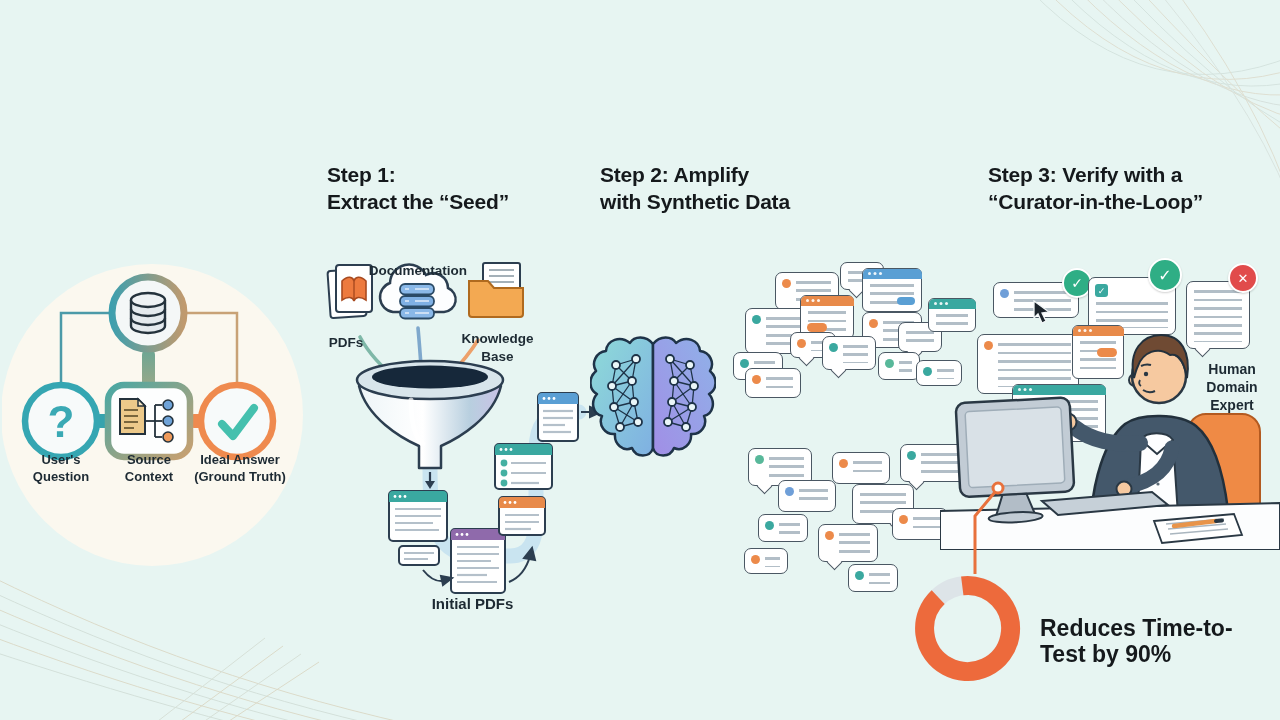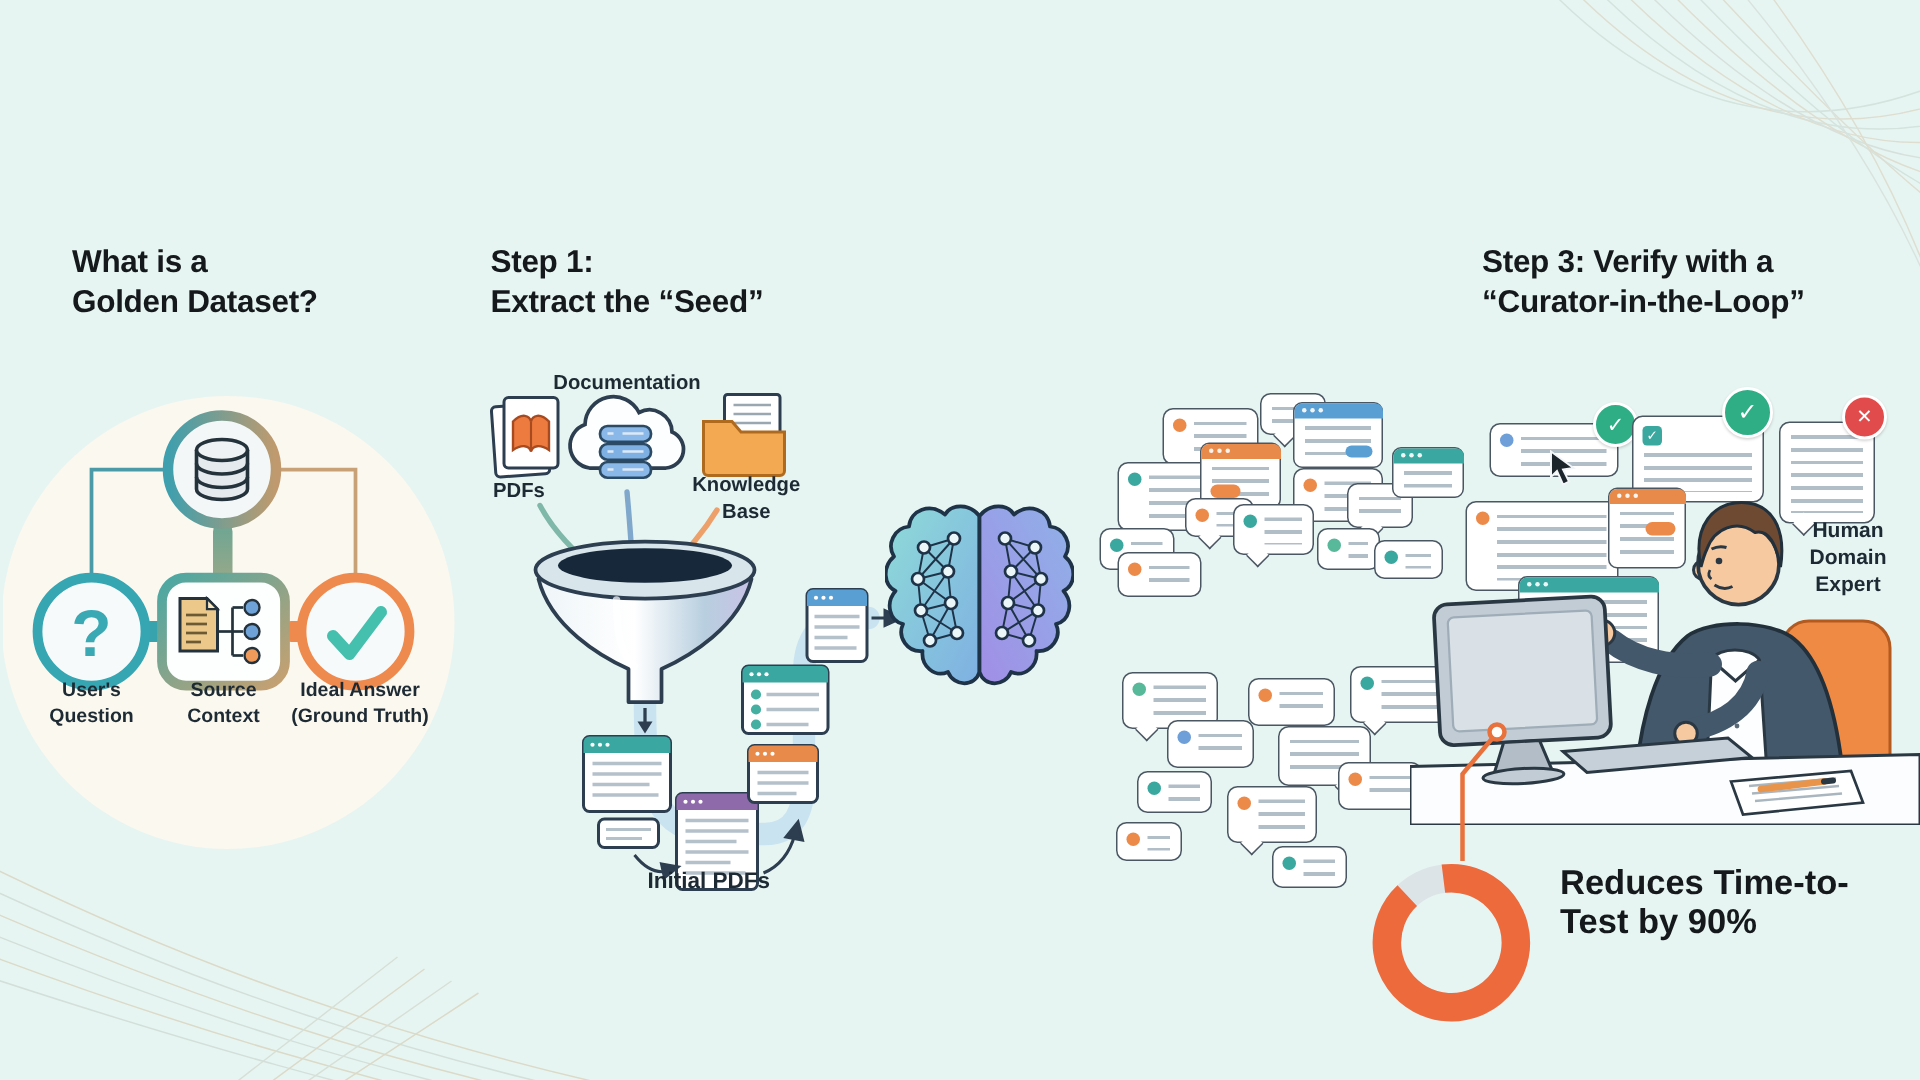--- a/index.html
+++ b/index.html
@@ -3,23 +3,23 @@
 <meta charset="utf-8">
 <style>
   html,body{margin:0;padding:0;}
   body{font-family:"Liberation Sans","DejaVu Sans",sans-serif;}
   .canvas{position:relative;width:1280px;height:720px;background:#e7f5f2;overflow:hidden;}
   .abs{position:absolute;}
   .pre{white-space:pre-line;}
   .title{font-size:43px;font-weight:800;color:#101316;letter-spacing:-1px;}
   .h{font-size:21px;font-weight:800;color:#15191c;line-height:1.28;letter-spacing:-.2px;}
   .lbl{font-weight:700;font-size:13px;color:#1d2a33;text-align:center;line-height:1.3;}
-  .lbl-sm{font-weight:700;font-size:13.5px;color:#1d2a33;text-align:center;line-height:1.3;}
+  .lbl-sm{font-weight:700;font-size:13.5px;color:#1d2a33;text-align:center;line-height:1.3;margin-top:16px;}
   .big-lbl{font-size:21px;font-weight:800;color:#15191c;text-align:center;line-height:1.2;}
-  .stat-h{font-size:23px;font-weight:800;color:#15191c;line-height:1.12;}
+  .stat-h{font-size:23px;font-weight:800;color:#15191c;line-height:1.12;margin-top:40px;}
   .stat-b{font-size:14.5px;color:#232f36;line-height:1.38;}
   .stat-v{font-size:31px;font-weight:800;color:#17222b;}
   
   .bub{position:absolute;background:#fff;border:1.6px solid #4a5763;border-radius:7px;}
   .bub.tail:after{content:"";position:absolute;left:10px;bottom:-6.5px;width:10px;height:10px;background:#fff;
     border-right:1.6px solid #4a5763;border-bottom:1.6px solid #4a5763;transform:rotate(45deg);}
   .bub.tailr:after{content:"";position:absolute;right:10px;bottom:-6.5px;width:10px;height:10px;background:#fff;
     border-right:1.6px solid #4a5763;border-bottom:1.6px solid #4a5763;transform:rotate(45deg);}
   .dt{position:absolute;left:6px;top:6px;width:9px;height:9px;border-radius:50%;}
   .dt.o{background:#ec8a4a}.dt.t{background:#3aa89f}.dt.b{background:#6f9fd8}.dt.g2{background:#58b89a}
@@ -62,24 +62,24 @@
       <path d="M-12,635 C124,686 246,722 405,756" stroke="#d2c5a8"></path>
       <path d="M-12,650 C122,694 240,728 395,762" stroke="#c3cfc6"></path>
       <path d="M140,735 L265,638" stroke="#c9cfc2"></path>
       <path d="M158,738 L283,646" stroke="#d2c5a8"></path>
       <path d="M176,741 L301,654" stroke="#c9cfc2"></path>
       <path d="M194,744 L319,662" stroke="#d2c5a8"></path>
     </g>
   </svg>
 
 
-  <div class="abs h pre" style="left:48px;top:162px">What is a
-Golden Dataset?</div>
   <div class="abs h pre" style="left:327px;top:162px">Step 1:
 Extract the “Seed”</div>
+  <div class="abs h pre" style="left:600px;top:162px">Step 2: Amplify
+with Synthetic Data</div>
   <div class="abs h pre" style="left:988px;top:162px">Step 3: Verify with a
 “Curator-in-the-Loop”</div>
 
   <svg class="abs" style="left:2px;top:256px" width="306" height="316" viewBox="0 0 306 316">
     <defs>
       <linearGradient id="gTop" x1="0" y1="0" x2="1" y2="0">
         <stop offset="0" stop-color="#3e9fae"></stop>
           <stop offset="1" stop-color="#c09a6e"></stop>
       </linearGradient>
       <linearGradient id="gSq" x1="0" y1="0" x2="1" y2="1">

